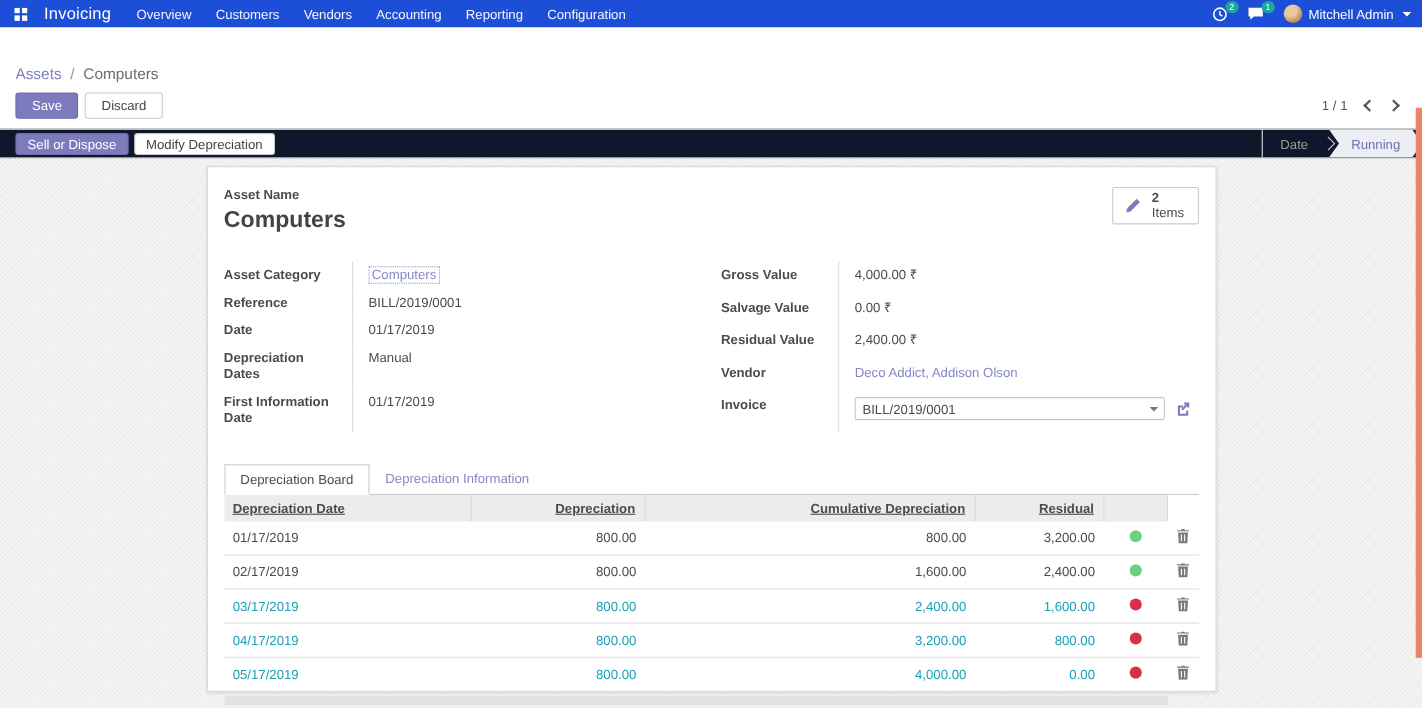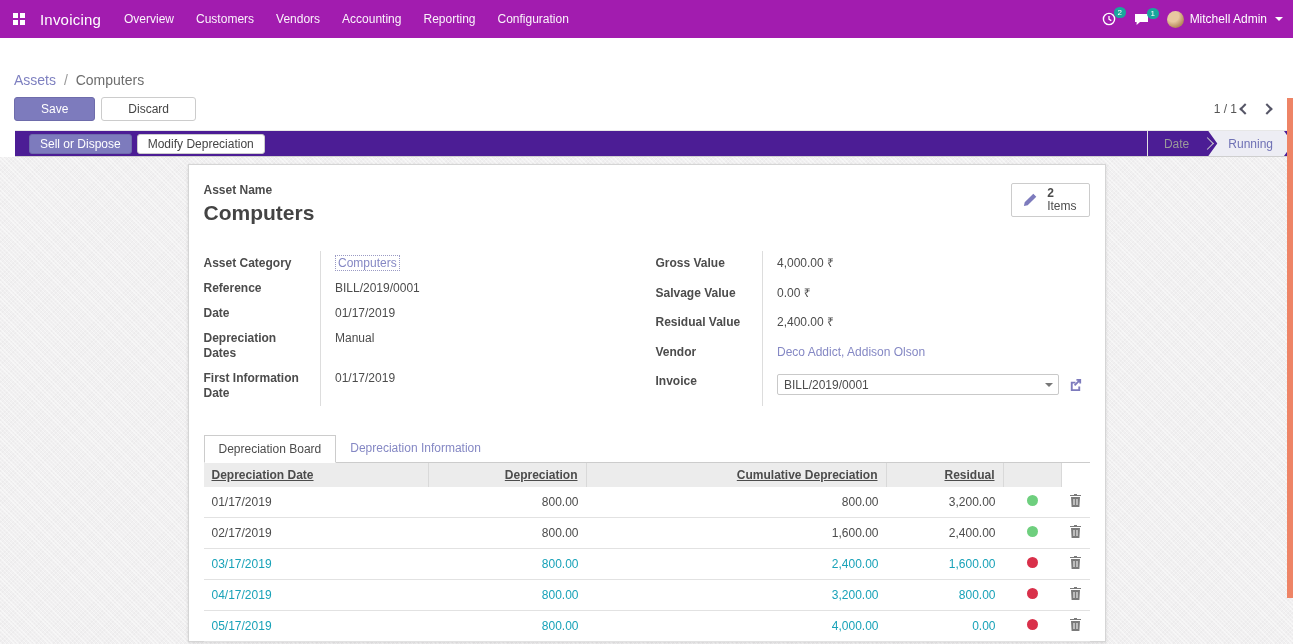--- a/index.html
+++ b/index.html
@@ -1,20 +1,20 @@
 <!DOCTYPE html>
 <html><head>
 <meta charset="utf-8">
 <style>
   * { margin:0; padding:0; box-sizing:border-box; }
   html,body { width:1293px; height:644px; overflow:hidden; background:#fff;
     font-family:"Liberation Sans", sans-serif; color:#4c4c4c; }
 
   
-  .navbar { height:38px; background:#a21caf; display:flex; align-items:center;
+  .navbar { height:25px; background:#1d4ed8; display:flex; align-items:center;
     padding:0 10px 0 8px; color:#fff; }
   .apps-btn { width:22px; height:18px; display:flex; align-items:center; justify-content:center; cursor:pointer; }
   .brand { font-size:15px; margin:0 14px 0 10px; letter-spacing:.2px; }
   .nav-menu { display:flex; gap:4px;align-items:center; }
   .nav-item { font-size:12px; padding:4px 9px; color:rgba(255,255,255,.95); cursor:pointer; }
   .nav-right { margin-left:auto; display:flex; align-items:center; gap:18px; }
   .icon-badge { position:relative; display:flex; align-items:center; cursor:pointer; }
   .badge { position:absolute; top:-5px; right:-10px; background:#19a79c; color:#fff;
     font-size:8px; line-height:11px; min-width:12px; text-align:center; border-radius:7px; padding:0 2px; }
   .user-menu { display:flex; align-items:center; gap:6px; cursor:pointer; }
@@ -24,35 +24,35 @@
   .caret-down { width:0; height:0; border-left:4px solid transparent; border-right:4px solid transparent;
     border-top:4px solid #fff; margin-left:2px; }
 
   
   .control-panel { background:#fff; padding:10px 14px 9px; }
   .breadcrumb { font-size:14px; margin-bottom:9px;margin-top:24px; }
   .crumb-link { color:#7e80c0; cursor:pointer; }
   .crumb-sep { color:#999; margin:0 4px; }
   .crumb-current { color:#6d6d6d; }
   .cp-bottom { display:flex; align-items:center; }
-  .btn { font-size:12px; padding:4px 26px; border-radius:3px; border:1px solid transparent; cursor:pointer;
+  .btn { font-size:12px; padding:4px 14px; border-radius:3px; border:1px solid transparent; cursor:pointer;
     background:#fff; }
   .btn-primary { background:#7d7bbd; border-color:#6e6cab; color:#fff; }
   .btn-default { border-color:#ccc; color:#444; }
   .cp-bottom .btn + .btn { margin-left:6px; }
-  .pager { margin-left:auto; display:flex; align-items:center; gap:4px; font-size:12px; color:#555;
+  .pager { margin-left:auto; display:flex; align-items:center; gap:16px; font-size:12px; color:#555;
     padding-right:8px; }
   .chev { width:8px; height:8px; border-left:2px solid #556; border-bottom:2px solid #556; cursor:pointer; }
   .chev.left { transform:rotate(45deg); }
   .chev.right { transform:rotate(-135deg); }
   .pager-chevrons { display:flex; gap:14px; align-items:center; }
 
   
-  .statusbar { height:27px; background:#4c1d95; border-top:1px solid #e7e7e7; border-bottom:1px solid #cfcfcf;
-    display:flex; align-items:center; padding-left:14px;margin-left:15px; }
+  .statusbar { height:27px; background:#0f172a; border-top:1px solid #e7e7e7; border-bottom:1px solid #cfcfcf;
+    display:flex; align-items:center; padding-left:14px; }
   .statusbar .btn { padding:2px 10px; }
   .statusbar .btn + .btn { margin-left:5px; }
   .statuses { margin-left:auto; height:100%; display:flex; align-items:stretch;
     border-left:1px solid #e2e2e2; }
   .status { font-size:12px; display:flex; align-items:center; padding:0 16px; cursor:pointer; }
   .status.inactive { color:#9a9a9a; }
   .status.active { color:#6f71b5; background:#ededf4;
     clip-path:polygon(0 0, calc(100% - 9px) 0, 100% 50%, calc(100% - 9px) 100%, 0 100%, 9px 50%); padding:0 20px; }
   .status-arrow { width:9px; height:9px; border-top:1px solid #ccc; border-right:1px solid #ccc;
     transform:rotate(45deg); align-self:center; margin:0 -4px 0 -2px; }

